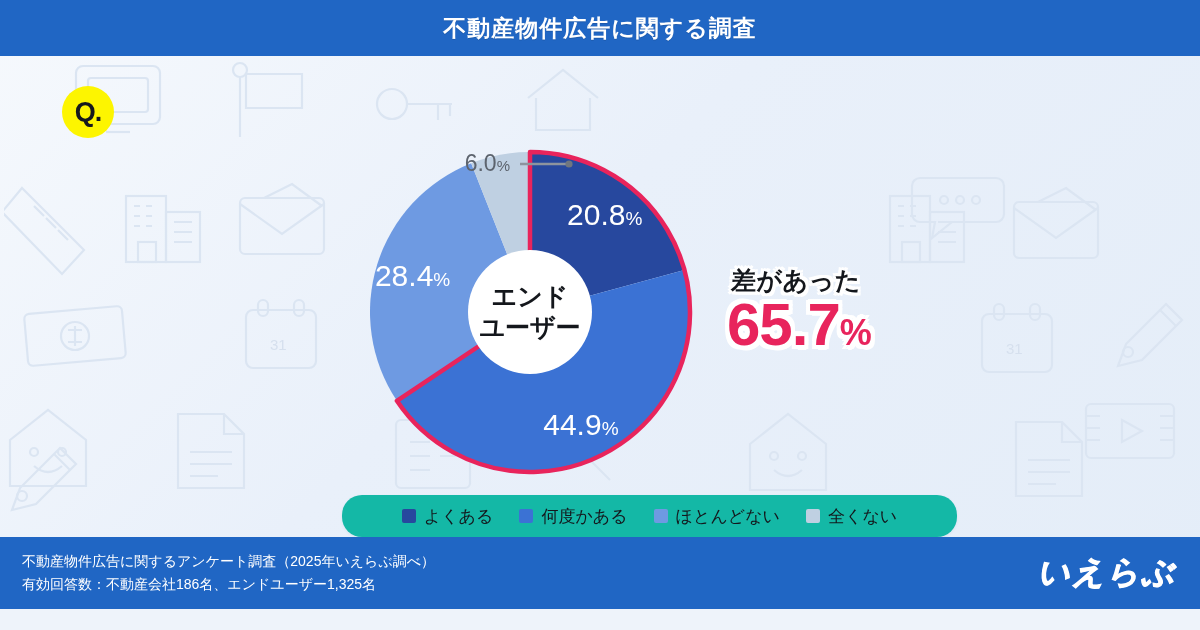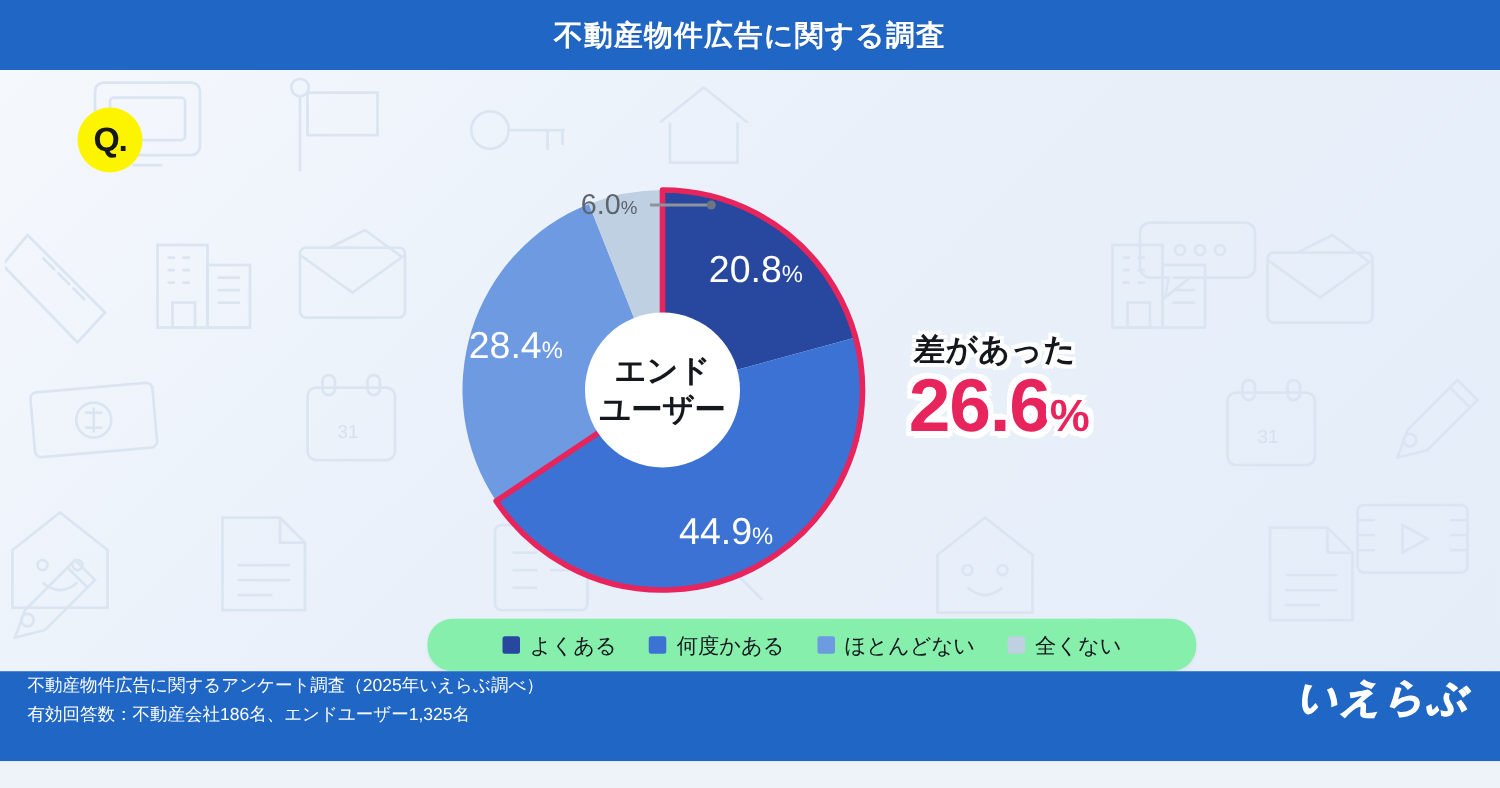--- a/index.html
+++ b/index.html
@@ -83,32 +83,32 @@
     text-shadow:
       -4px -4px 0 #fff, 4px -4px 0 #fff, -4px 4px 0 #fff, 4px 4px 0 #fff,
       -4px 0 0 #fff, 4px 0 0 #fff, 0 -4px 0 #fff, 0 4px 0 #fff,
       -2px -5px 0 #fff, 2px 5px 0 #fff;
   }
   .callout-big .pct{font-size:36px;}
 
   
   .legend{
     position:absolute;left:342px;top:495px;width:615px;height:42px;
-    background:#86efac;border-radius:20px;
+    background:#14b8a6;border-radius:20px;
     display:flex;align-items:center;justify-content:center;gap:26px;
     box-shadow:0 1px 3px rgba(30,60,110,.07);
   }
   .legend-item{display:flex;align-items:center;gap:8px;}
   .legend-swatch{width:14px;height:14px;border-radius:2px;flex:none;}
   .legend-label{font-size:17px;color:#14171c;}
 
   
   .footer{
     position:absolute;left:0;bottom:0;width:1200px;height:72px;
-    background:#2066c4;display:flex;align-items:flex-start;
+    background:#2066c4;display:flex;align-items:center;
     justify-content:space-between;padding:0 24px 0 22px;box-sizing:border-box;
   }
   .footer-text{color:#ffffff;font-size:14px;line-height:1.65;}
   .logo{
     display:flex;align-items:center;gap:2px;font-style:italic;
   }
   .logo-text{
     color:#ffffff;font-size:32px;font-weight:bold;letter-spacing:2px;
     font-family:"DejaVu Sans",sans-serif;
     -webkit-text-stroke:1px #ffffff;
@@ -267,21 +267,21 @@
       <text class="outside-label" x="170" y="31" text-anchor="end">6.0<tspan class="pct-sign">%</tspan></text>
 
       <text class="center-text" x="190" y="165" text-anchor="middle">エンド</text>
       <text class="center-text" x="190" y="196" text-anchor="middle">ユーザー</text>
     </svg>
     <div class="n-label">n=1,325</div>
   </div>
 
   <div class="callout">
     <div class="callout-kicker">差があった</div>
-    <div class="callout-big"><span>26.6</span><span class="pct">%</span></div>
+    <div class="callout-big"><span>65.7</span><span class="pct">%</span></div>
   </div>
 
   <div class="legend">
     <div class="legend-item">
       <span class="legend-swatch" style="background:#27489e"></span>
       <span class="legend-label">よくある</span>
     </div>
     <div class="legend-item">
       <span class="legend-swatch" style="background:#3b72d4"></span>
       <span class="legend-label">何度かある</span>

